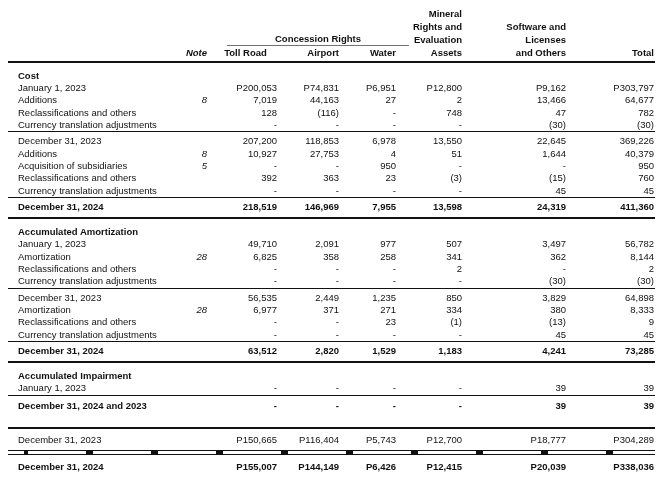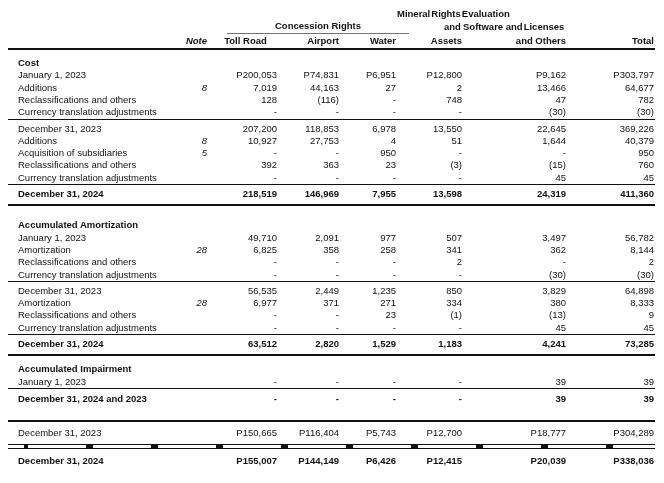--- a/index.html
+++ b/index.html
@@ -25,21 +25,21 @@
     white-space:nowrap;
   }
   .c.label{text-align:left;padding-left:10px;}
   .c.note{font-style:italic;padding-right:6px;text-align:right;}
   .c.val{padding-right:1px;}
   .c.center{text-align:center;}
 
   
   .thead{font-weight:700;}
   .h-top{align-items:end;}
-  .h-stack{display:flex;flex-direction:row;}
+  .h-stack{display:flex;flex-direction:column;}
   .h-stack span{line-height:12.8px;text-align:right;padding-right:1px;}
   .conc{grid-column:3/6;display:flex;flex-direction:column;justify-content:flex-end;}
   .conc-inner{
     text-align:center;
     line-height:12.8px;
     border-bottom:1px solid #737373;
     margin:0 -12px 0 14px;
   }
   .h-bot .c{line-height:13.5px;}
 
@@ -203,21 +203,21 @@
         <div class="c label">December 31, 2024</div>
         <div class="c note"></div>
         <div class="c val">218,519</div>
         <div class="c val">146,969</div>
         <div class="c val">7,955</div>
         <div class="c val">13,598</div>
         <div class="c val">24,319</div>
         <div class="c val">411,360</div>
       </div>
       <div class="rule thick"></div>
-      <div class="grid row section" style="padding-top: 13px;">
+      <div class="grid row section" style="padding-top: 7px;">
         <div class="c label">Accumulated Amortization</div>
         <div class="c note"></div>
         <div class="c val"></div>
         <div class="c val"></div>
         <div class="c val"></div>
         <div class="c val"></div>
         <div class="c val"></div>
         <div class="c val"></div>
       </div>
       <div class="grid row data">

